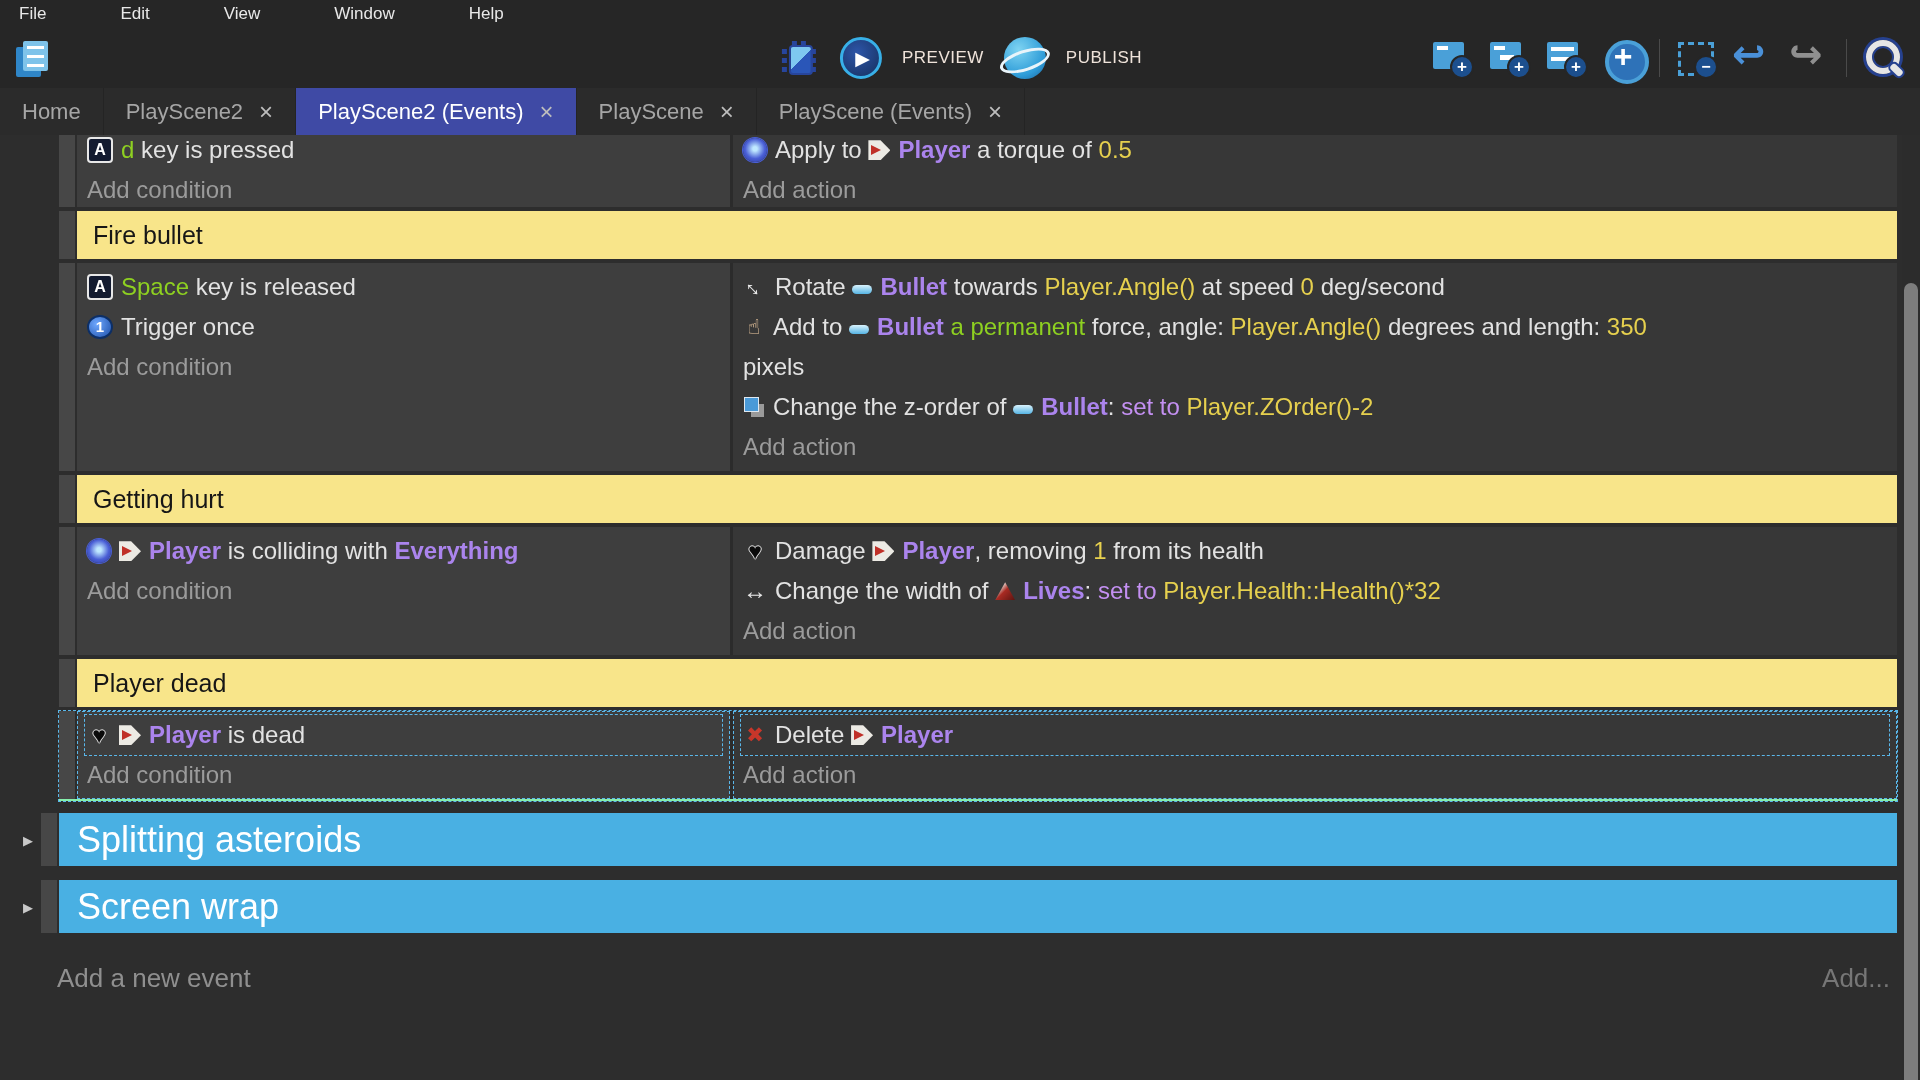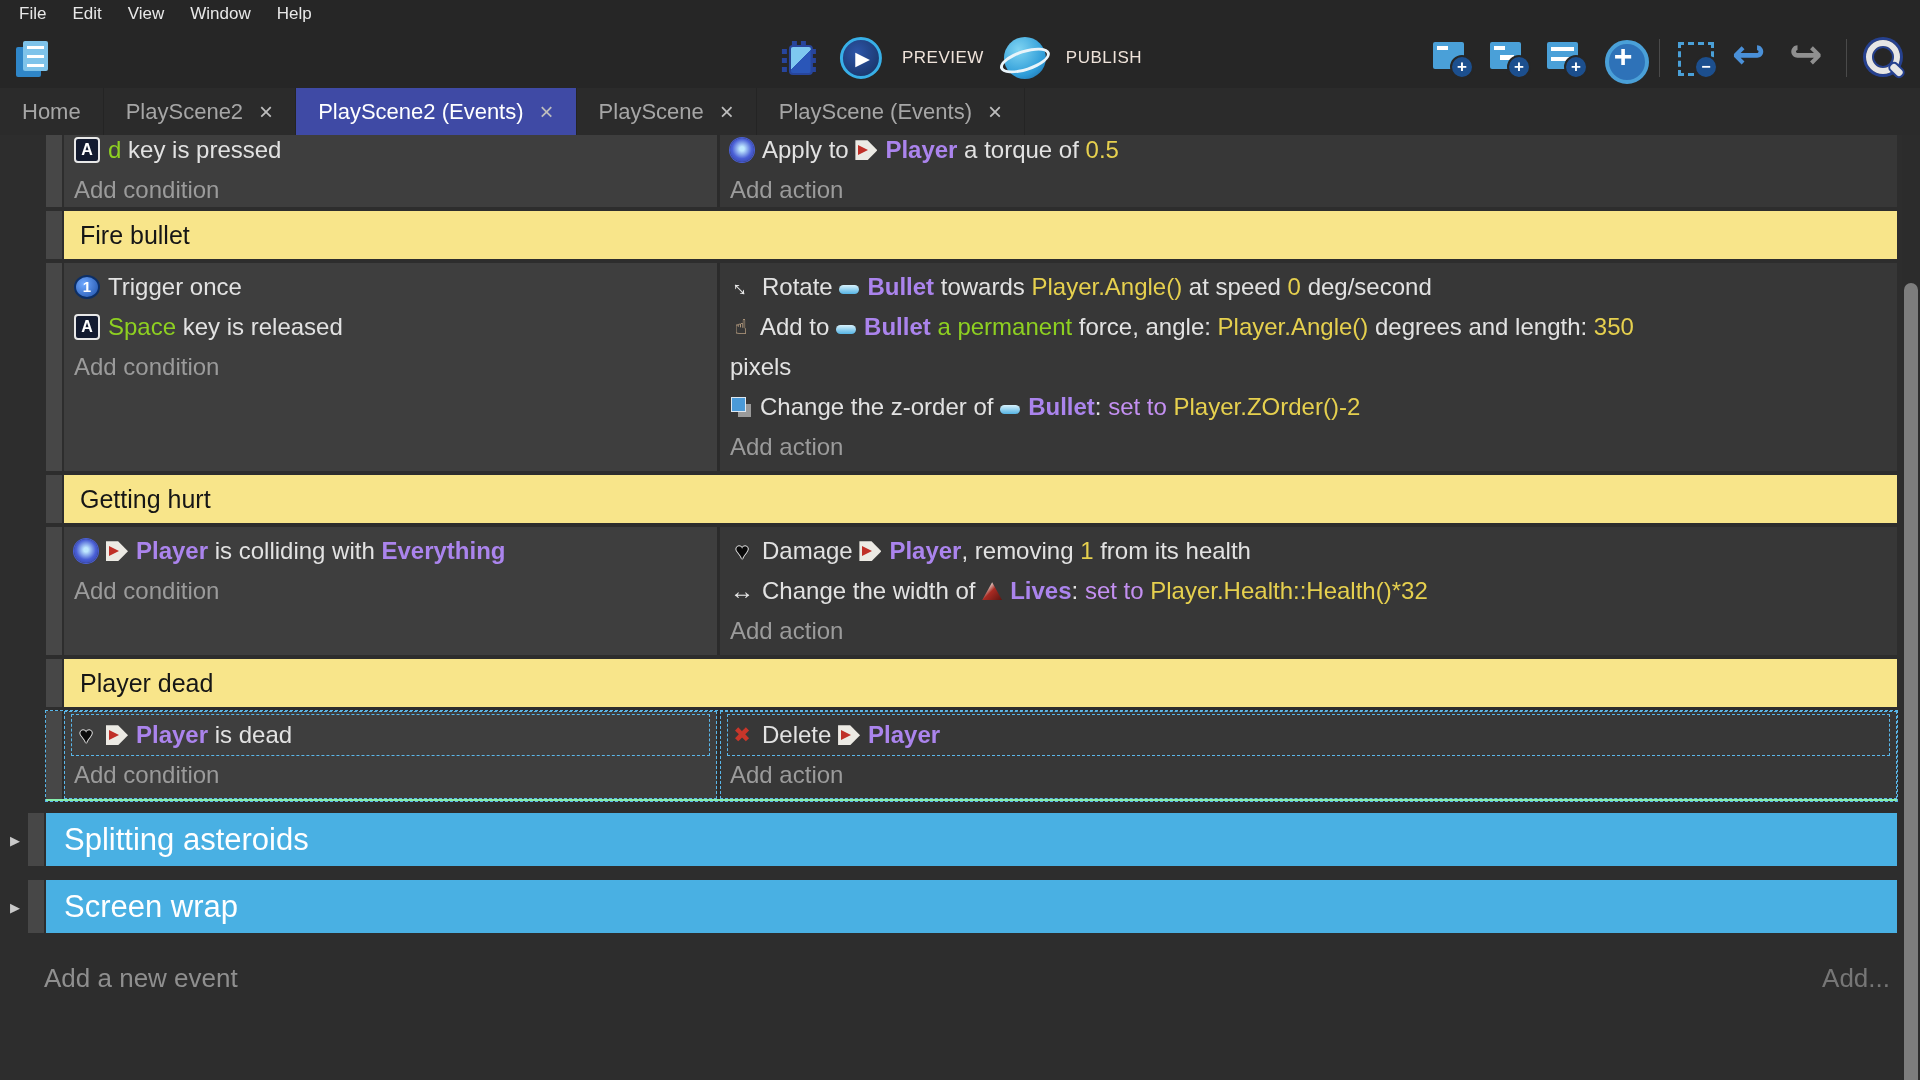--- a/index.html
+++ b/index.html
@@ -1,20 +1,20 @@
 <!DOCTYPE html>
 <html><head>
 <meta charset="utf-8">
 <style>
   * { margin:0; padding:0; box-sizing:border-box; }
   html,body { width:1920px; height:1080px; overflow:hidden; }
   body { background:#2d2d2d; font-family:"Liberation Sans","DejaVu Sans",sans-serif; }
 
   
-  .menubar { height:28px; background:#262626; display:flex; align-items:center; padding-left:6px; }
+  .menubar { height:28px; background:#262626; display:flex; align-items:center; padding-left:6px;gap:48px; }
   .menu-item { color:#e8e8e8; font-size:17px; padding:0 13px; line-height:28px; cursor:default; }
 
   .toolbar { height:60px; background:#262626; display:flex; align-items:center; position:relative; padding:0 12px; }
   .tb-center { position:absolute; left:50%; transform:translateX(-50%); display:flex; align-items:center; gap:20px; }
   .tb-btn { display:flex; align-items:center; gap:20px; background:none; border:none; color:#efe3da; font-size:17px; font-family:inherit; letter-spacing:.5px; }
   .tb-right { margin-left:auto; display:flex; align-items:center; gap:15px; padding-right:4px; }
   .tsep { width:1px; height:38px; background:#4a4a4a; }
 
   
   .ti { width:42px; height:42px; position:relative; display:inline-block; flex:none; }
@@ -47,21 +47,21 @@
   .ti-search::before { content:""; position:absolute; left:4px; top:3px; width:22px; height:22px; border:6px solid #e6e6e6; border-radius:50%; box-shadow:0 0 0 3px #26418f, inset 0 0 0 2px #26418f; }
   .ti-search::after { content:""; position:absolute; right:4px; bottom:2px; width:7px; height:14px; background:#e6e6e6; border-radius:3px; transform:rotate(-45deg); box-shadow:0 0 0 2px #26418f; }
 
   
   .tabbar { height:47px; background:#2b2b2b; display:flex; align-items:stretch; }
   .tab { display:flex; align-items:center; padding:0 22px; font-size:22px; color:#a6a6a6; border-right:1px solid #242424; cursor:default; }
   .tab.active { background:#3f4aa5; color:#fff; }
   .tab-close { margin-left:16px; font-size:24px; color:#bdbdbd; line-height:20px; }
 
   
-  .events-wrap { position:relative; height:945px; background:#2d2d2d; overflow:hidden; }
+  .events-wrap { position:relative; height:945px; background:#2d2d2d; overflow:hidden;padding-left:13px; }
   .events { padding-top:0; }
   .row { display:flex; align-items:stretch; margin:0 23px 4px 46px; position:relative; }
   .handle { width:16px; background:#474747; margin-right:2px; flex:none; }
   .cell { padding:4px 8px; }
   .cond-cell { width:653px; background:#3e3e3e; flex:none; }
   .divider { width:3px; background:#2b2b2b; flex:none; }
   .act-cell { flex:1; background:#373737; }
   .ins { font-size:24px; line-height:40px; color:#e2e2e2; padding:0 2px; }
   .add-line { font-size:24px; line-height:40px; color:#9b9b9b; padding:0 2px; }
   .c-white { color:#e2e2e2; }
@@ -71,21 +71,21 @@
   .c-op { color:#c490f2;margin-top:48px; }
   .clipped { height:72px; overflow:hidden; }
   .clipped .cell > :first-child { margin-top:-9px; }
   .event-row.selected { outline:1px dashed #5ab7ea; border-bottom:2px solid #86efac; }
   .event-row.selected .cell { outline:1px dashed #5ab7ea; outline-offset:-1px; }
   .event-row.selected .ins { outline:1px dashed #5ab7ea; }
 
   .comment-row { margin-bottom:4px; }
   .comment { flex:1; background:#f8e58a; color:#161616; font-size:25px; display:flex; align-items:center; padding-left:16px; height:48px; }
   .group-row { margin-left:28px; margin-top:12px; margin-bottom:14px; }
-  .group { flex:1; background:#49b0e3; color:#fff; font-size:31px; display:flex; align-items:center; padding-left:18px; height:53px; }
+  .group { flex:1; background:#49b0e3; color:#fff; font-size:36px; display:flex; align-items:center; padding-left:18px; height:53px; }
   .fold { position:absolute; left:-18px; top:50%; transform:translateY(-50%); color:#c9c9c9; font-size:13px; }
 
   .footer { display:flex; justify-content:space-between; padding:16px 30px 0 44px; font-size:26px; color:#8f8f8f; }
   .footer .add-right { color:#767676; }
 
   .scrollbar { position:absolute; right:0; top:0; bottom:0; width:18px; background:#2c2c2c; }
   .sb-thumb { position:absolute; left:2px; right:2px; top:148px; bottom:0; background:#7d7d7d; border-radius:7px 7px 0 0; }
 
   
   .ic { display:inline-flex; align-items:center; justify-content:center; vertical-align:middle; margin:-3px 8px 0 0; flex:none; }
@@ -190,22 +190,22 @@
             <div class="add-line">Add action</div>
           </div>
         </div>
         <div class="row comment-row">
           <span class="handle"></span>
           <div class="comment">Fire bullet</div>
         </div>
         <div class="row event-row">
           <span class="handle"></span>
           <div class="cell cond-cell">
+            <div class="ins"><span class="ic ic-keyboard"></span><span class="c-green">Space</span><span class="c-white"> key is released</span></div>
             <div class="ins"><span class="ic ic-trigger-once"></span><span class="c-white">Trigger once</span></div>
-            <div class="ins"><span class="ic ic-keyboard"></span><span class="c-green">Space</span><span class="c-white"> key is released</span></div>
             <div class="add-line">Add condition</div>
           </div>
           <div class="divider"></div>
           <div class="cell act-cell">
             <div class="ins"><span class="ic ic-rotate"></span><span class="c-white">Rotate </span><span class="ic ic-bullet"></span><span class="c-object">Bullet</span><span class="c-white"> towards </span><span class="c-expr">Player.Angle()</span><span class="c-white"> at speed </span><span class="c-expr">0</span><span class="c-white"> deg/second</span></div>
             <div class="ins"><span class="ic ic-force"></span><span class="c-white">Add to </span><span class="ic ic-bullet"></span><span class="c-object">Bullet</span><span class="c-green"> a permanent</span><span class="c-white"> force, angle: </span><span class="c-expr">Player.Angle()</span><span class="c-white"> degrees and length: </span><span class="c-expr">350</span><br><span class="c-white">pixels</span></div>
             <div class="ins"><span class="ic ic-zorder"></span><span class="c-white">Change the z-order of </span><span class="ic ic-bullet"></span><span class="c-object">Bullet</span><span class="c-white">: </span><span class="c-op">set to </span><span class="c-expr">Player.ZOrder()-2</span></div>
             <div class="add-line">Add action</div>
           </div>
         </div>

